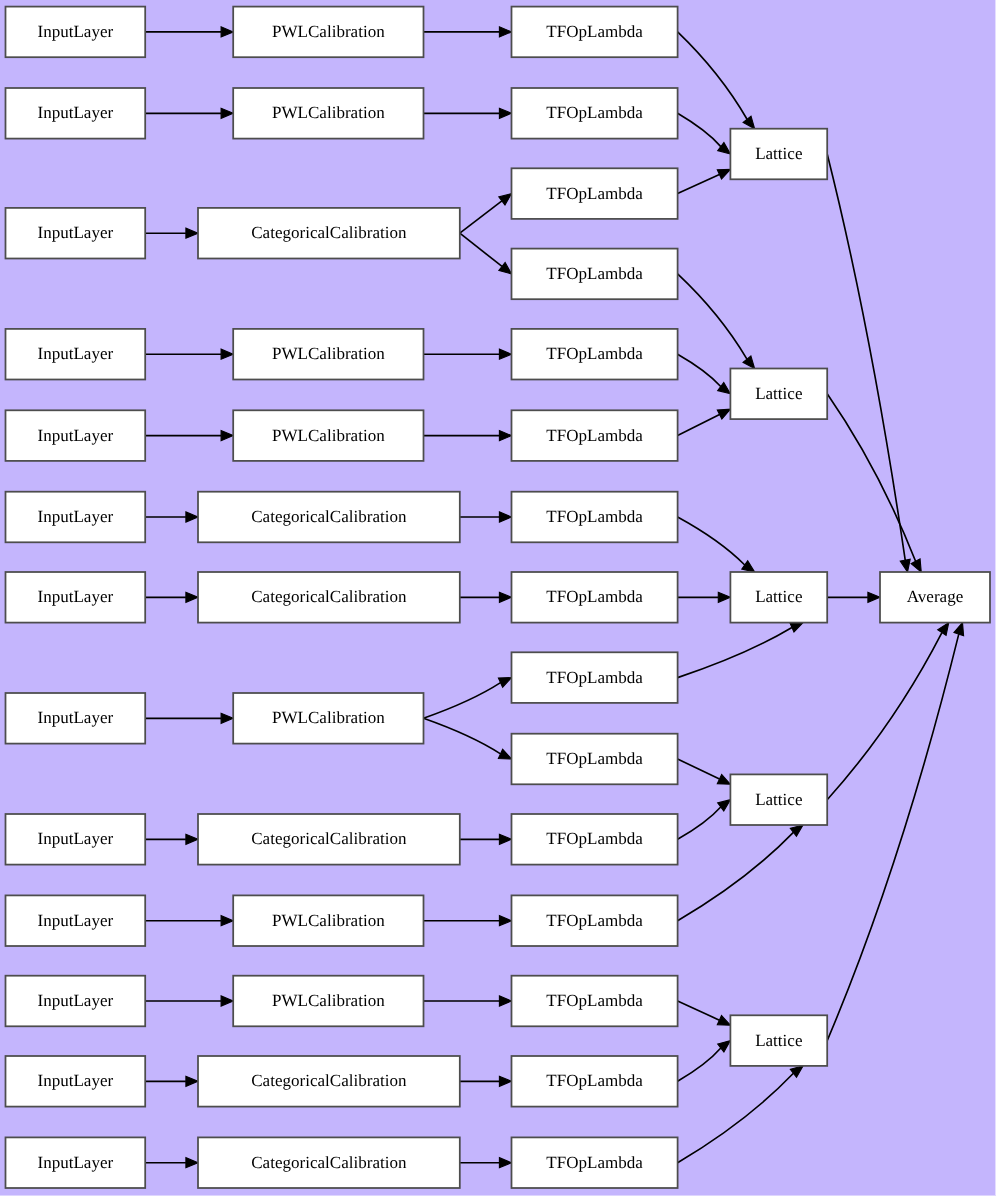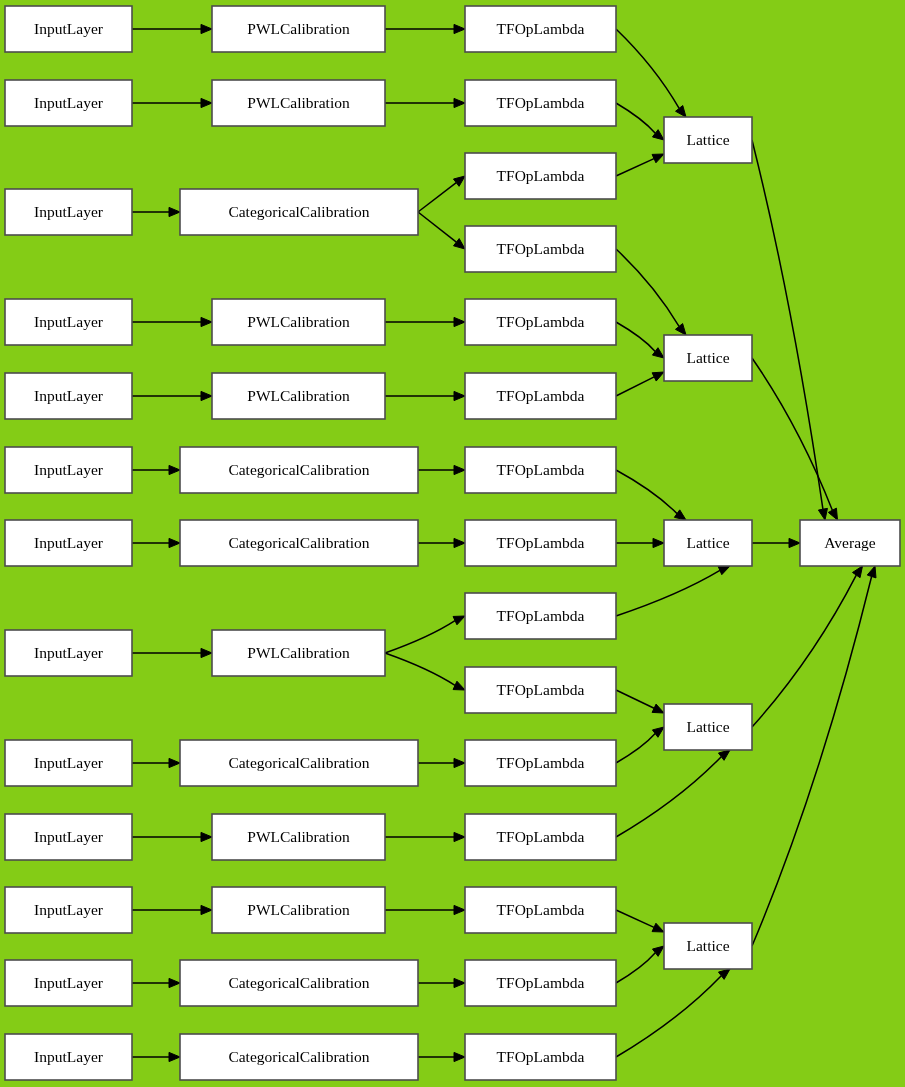--- a/index.html
+++ b/index.html
@@ -4,21 +4,21 @@
 <style>
   html, body {
     margin: 0;
     padding: 0;
     background: #ffffff;
   }
   #diagram-root {
     position: relative;
     width: 905px;
     height: 1087px;
-    background: #84cc16;
+    background: #c4b5fd;
     font-family: "Liberation Serif", "DejaVu Serif", serif;
     overflow: hidden;
   }
   svg#graph {
     display: block;
     width: 905px;
     height: 1087px;
   }
   .node-box {
     fill: #ffffff;

